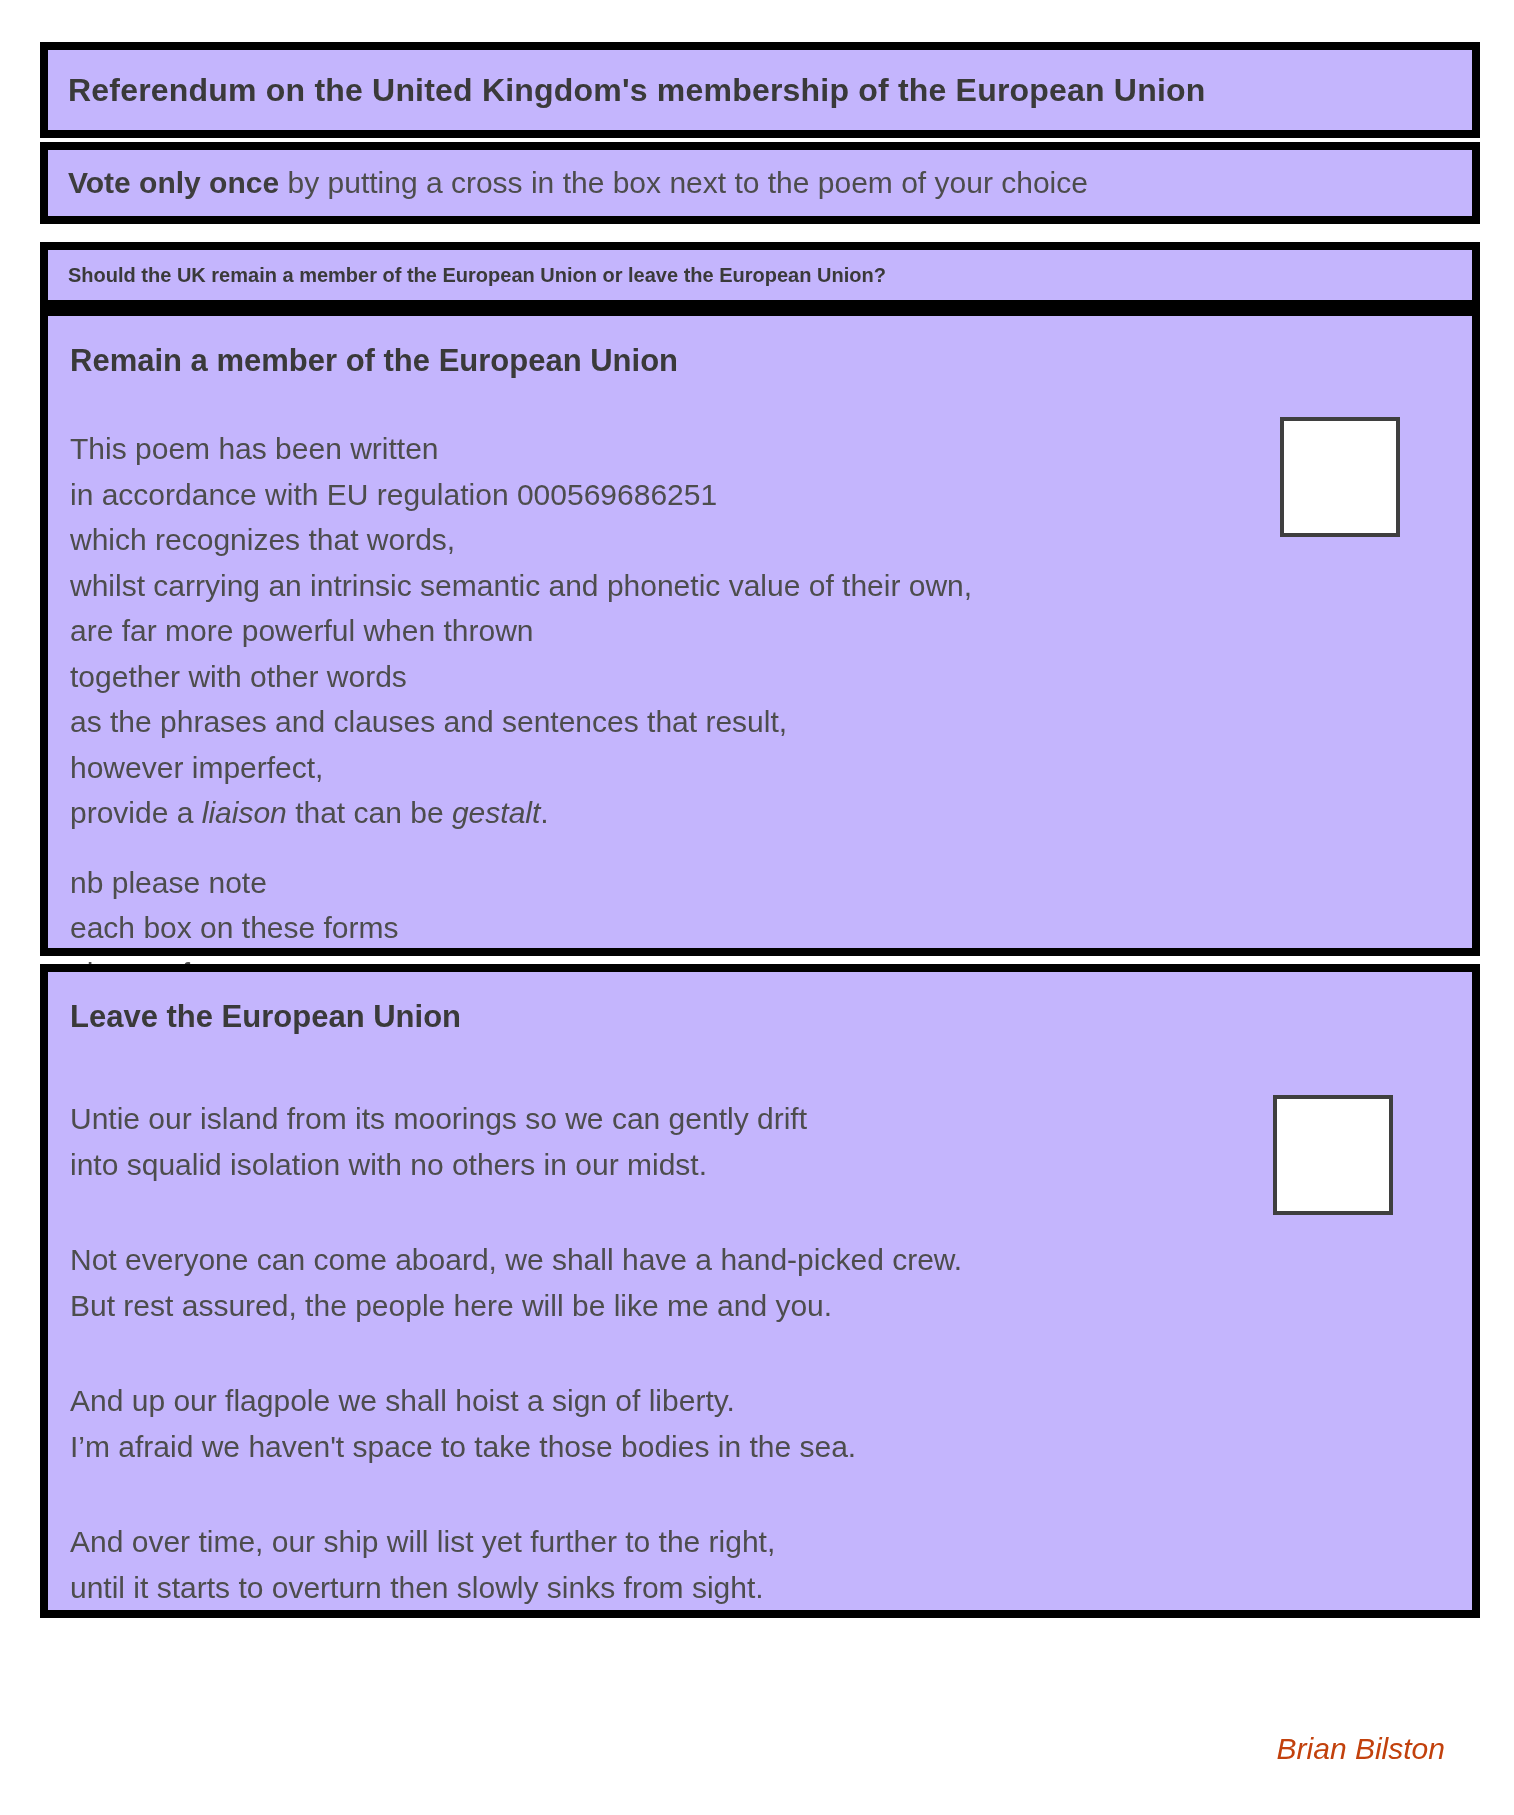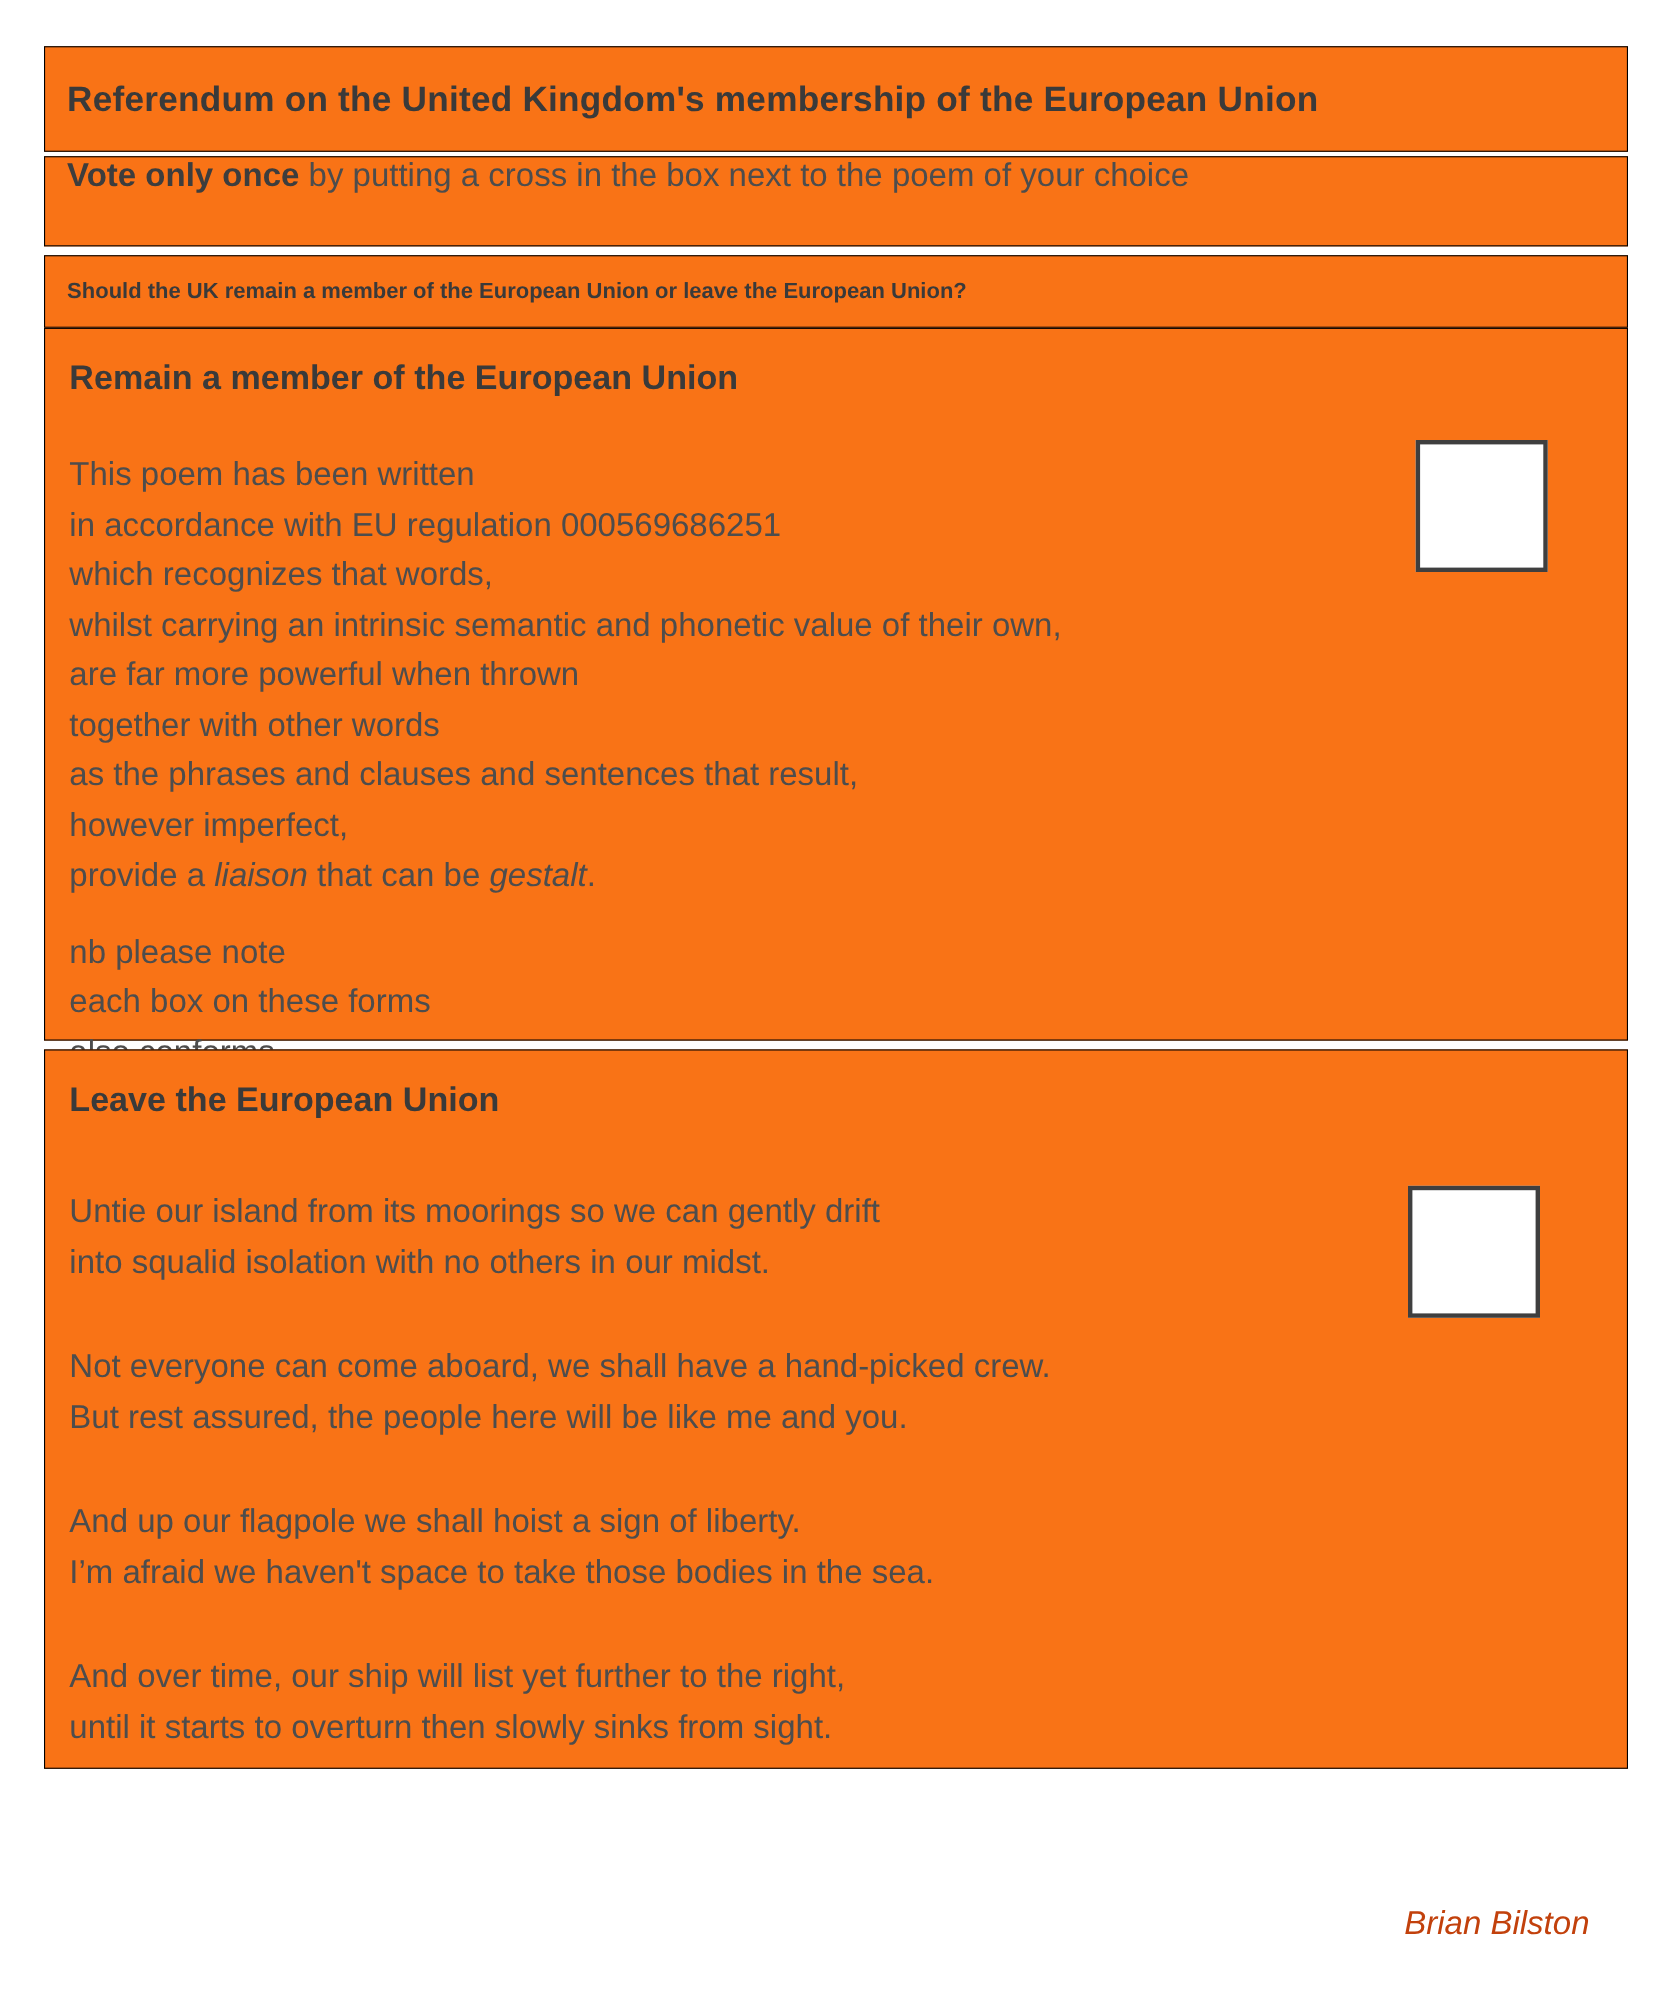--- a/index.html
+++ b/index.html
@@ -16,43 +16,44 @@
     overflow: hidden;
   }
   .ballot {
     position: absolute;
     left: 40px;
     top: 42px;
     width: 1440px;
   }
   .box {
     box-sizing: border-box;
-    border: 1px solid #000000;
-    background: #f97316;
+    border: 8px solid #000000;
+    background: #c4b5fd;
     width: 100%;
   }
   .box-title {
     height: 96px;
     margin-bottom: 4px;
     display: flex;
     align-items: center;
     padding: 0 20px;
   }
   .box-title h1 {
     margin: 0;
     font-size: 32px;
     font-weight: 700;
     color: #3a3a3a;
     letter-spacing: 0.2px;
   }
   .box-instruction {
     height: 82px;
-    margin-bottom: 8px;
+    margin-bottom: 18px;
     display: flex;
-    padding: 0 20px;
+    align-items: center;
+    padding: 17px 20px;
     font-size: 30px;
     color: #4d4d4d;
   }
   .box-instruction b { color: #3d3d3d; }
   .box-question {
     height: 66px;
     margin-bottom: 0;
     display: flex;
     align-items: center;
     padding: 0 20px;

